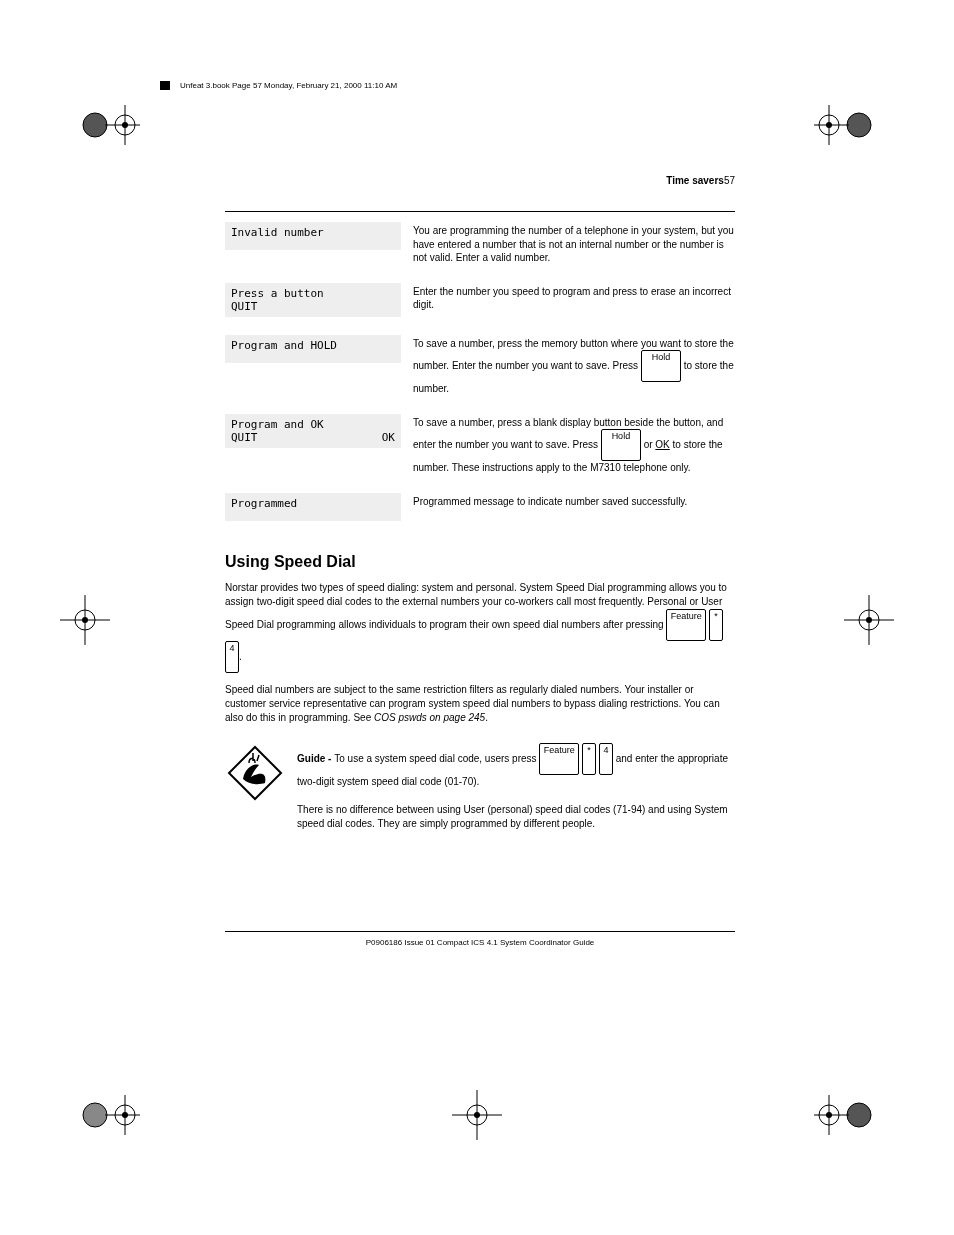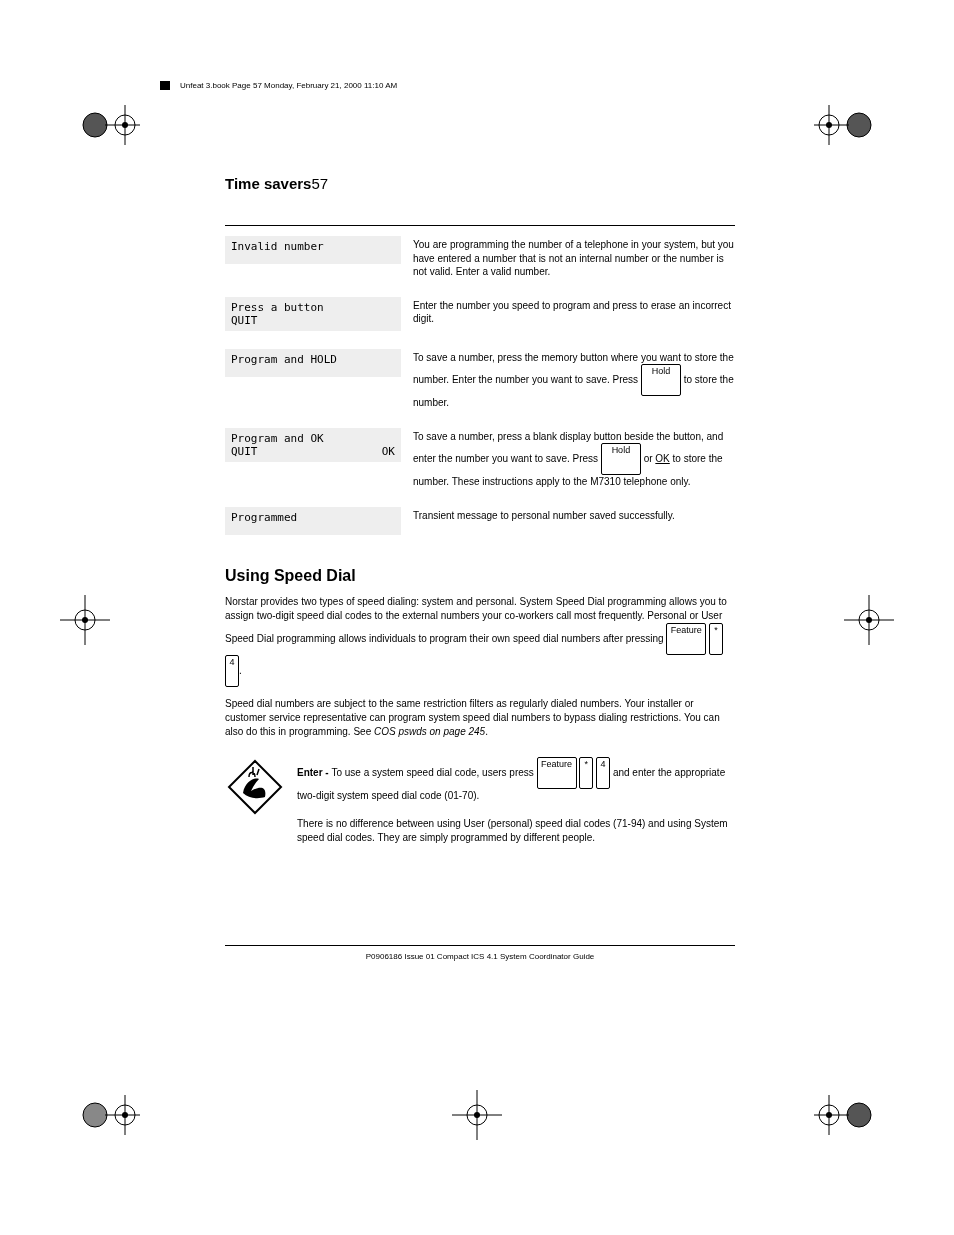--- a/index.html
+++ b/index.html
@@ -17,23 +17,23 @@
     left: 225px;
     top: 175px;
     width: 510px;
   }
   .top-rule {
     border-top: 1px solid #000;
     margin-bottom: 10px;
   }
   .header-row {
     display: flex;
-    justify-content: flex-start;
-    margin-bottom: 33px;
-    font-size: 15px;
+    justify-content: flex-end;
+    margin-bottom: 25px;
+    font-size: 10px;
   }
   .section-title { font-weight: bold; }
   .page-num { }
   .row {
     display: flex;
     align-items: flex-start;
     margin-bottom: 18px;
   }
   .lcd {
     width: 176px;
@@ -254,21 +254,21 @@
     </div>
     <div class="desc">
       <span>To save a number, press a blank display button beside the </span><span> button, and enter the number you want to save. Press </span><span class="keycap">Hold</span><span> or </span> <span class="underline">OK</span><span> to store the number. These instructions apply to the M7310 telephone only.</span>
     </div>
   </div>
 
   <div class="row">
     <div class="lcd">
       <div>Programmed</div>
     </div>
-    <div class="desc">Transient message to personal number saved successfully.</div>
+    <div class="desc">Programmed message to indicate number saved successfully.</div>
   </div>
 
   <div class="heading">Using Speed Dial</div>
 
   <div class="body-text">
     <span>Norstar provides two types of speed dialing: system and personal. System Speed Dial programming allows you to assign two-digit speed dial codes to the external numbers your co-workers call most frequently. Personal or User Speed Dial programming allows individuals to program their own speed dial numbers after pressing </span><span class="keycap">Feature</span>&nbsp;<span class="keycap small">*</span>&nbsp;<span class="keycap small">4</span><span>.</span>
   </div>
 
   <div class="body-text">
     <span>Speed dial numbers are subject to the same restriction filters as regularly dialed numbers. Your installer or customer service representative can program system speed dial numbers to bypass dialing restrictions. You can also do this in programming. See </span><i>COS pswds on page 245</i><span>.</span>
@@ -276,21 +276,21 @@
 
   <div class="tip-row">
     <div class="tip-icon">
       <svg viewBox="0 0 60 60">
         <polygon points="30,4 56,30 30,56 4,30" fill="#fff" stroke="#000" stroke-width="2"></polygon>
         <path d="M18 36 C20 24,30 20,34 22 C30 26,28 30,26 34 C36 28,42 30,40 40 C34 42,24 42,18 36 Z" fill="#000"></path>
         <path d="M24 20 C24 14,30 14,30 20 M28 18 L28 10 M32 18 L34 12" stroke="#000" fill="none" stroke-width="1.5"></path>
       </svg>
     </div>
     <div class="tip-text">
-      <span class="tip-label">Enter - </span><span>To use a system speed dial code, users press </span><span class="keycap">Feature</span>&nbsp;<span class="keycap small">*</span>&nbsp;<span class="keycap small">4</span><span> and enter the appropriate two-digit system speed dial code (01-70).</span>
+      <span class="tip-label">Guide - </span><span>To use a system speed dial code, users press </span><span class="keycap">Feature</span>&nbsp;<span class="keycap small">*</span>&nbsp;<span class="keycap small">4</span><span> and enter the appropriate two-digit system speed dial code (01-70).</span>
       <br><br>
       <span>There is no difference between using User (personal) speed dial codes (71-94) and using System speed dial codes. They are simply programmed by different people.</span>
     </div>
   </div>
 
   <div class="bottom-rule"></div>
   <div class="footer">P0906186 Issue 01    Compact ICS 4.1 System Coordinator Guide</div>
 
 </div>
 

